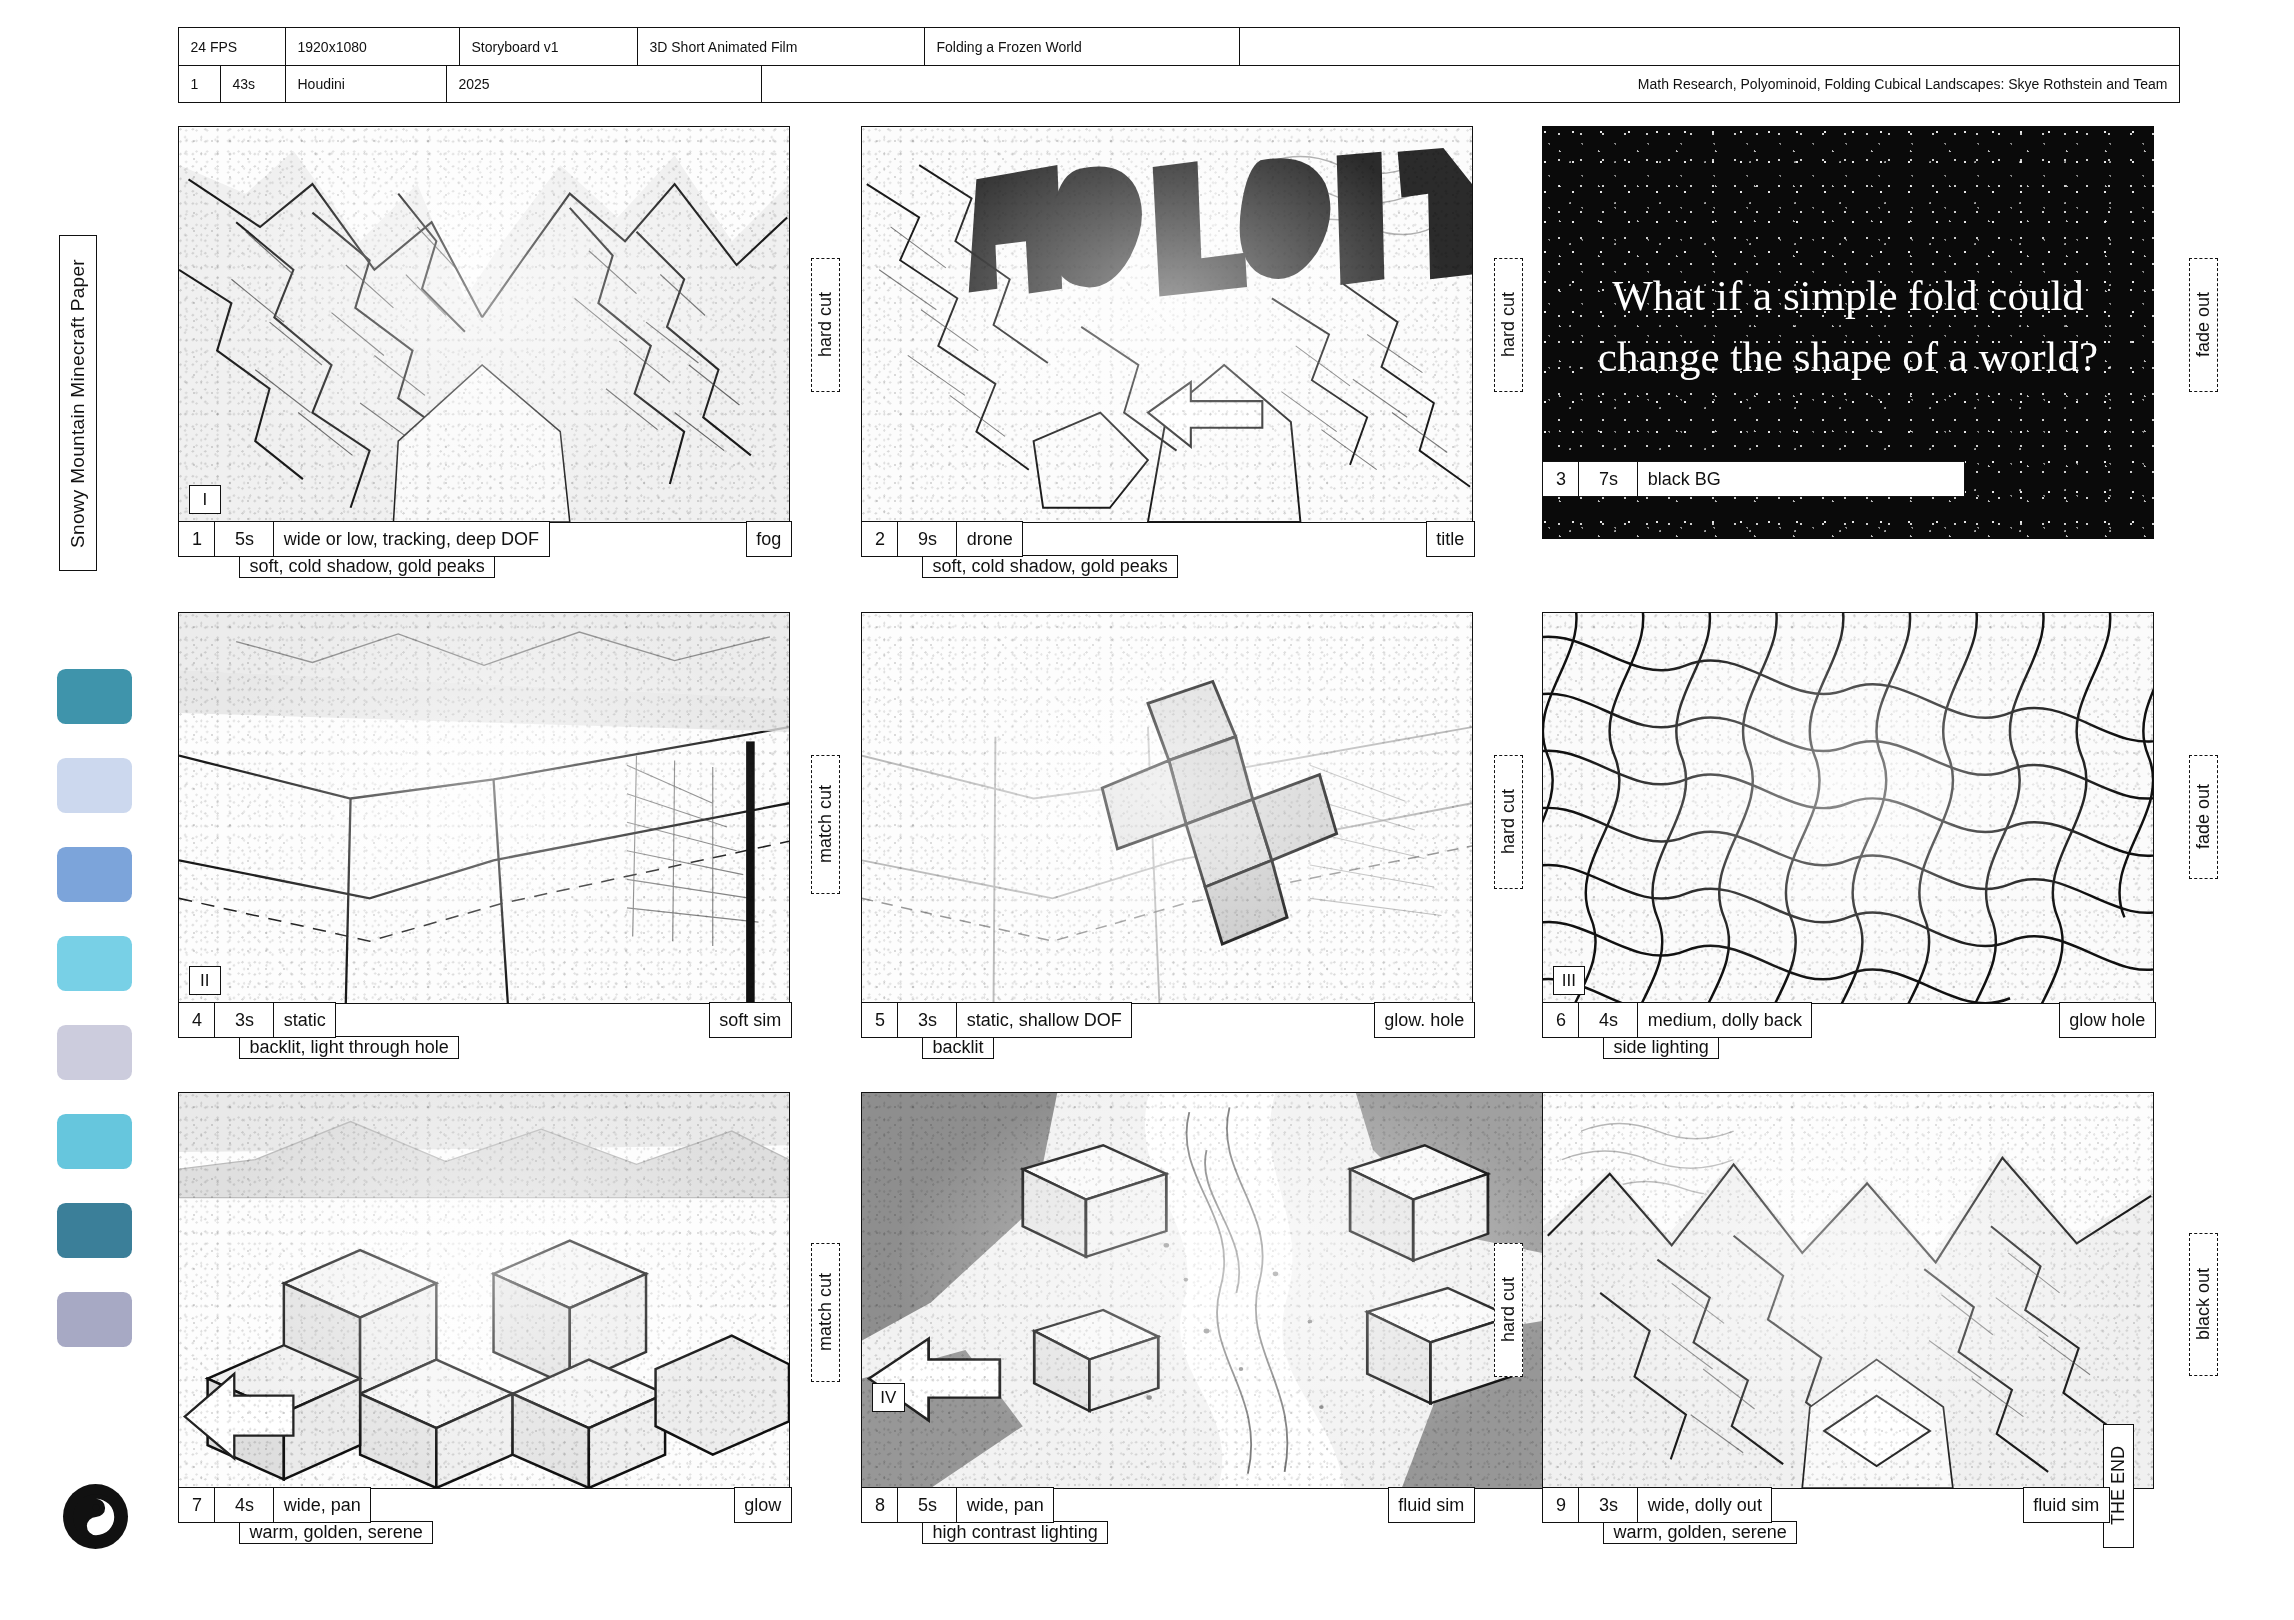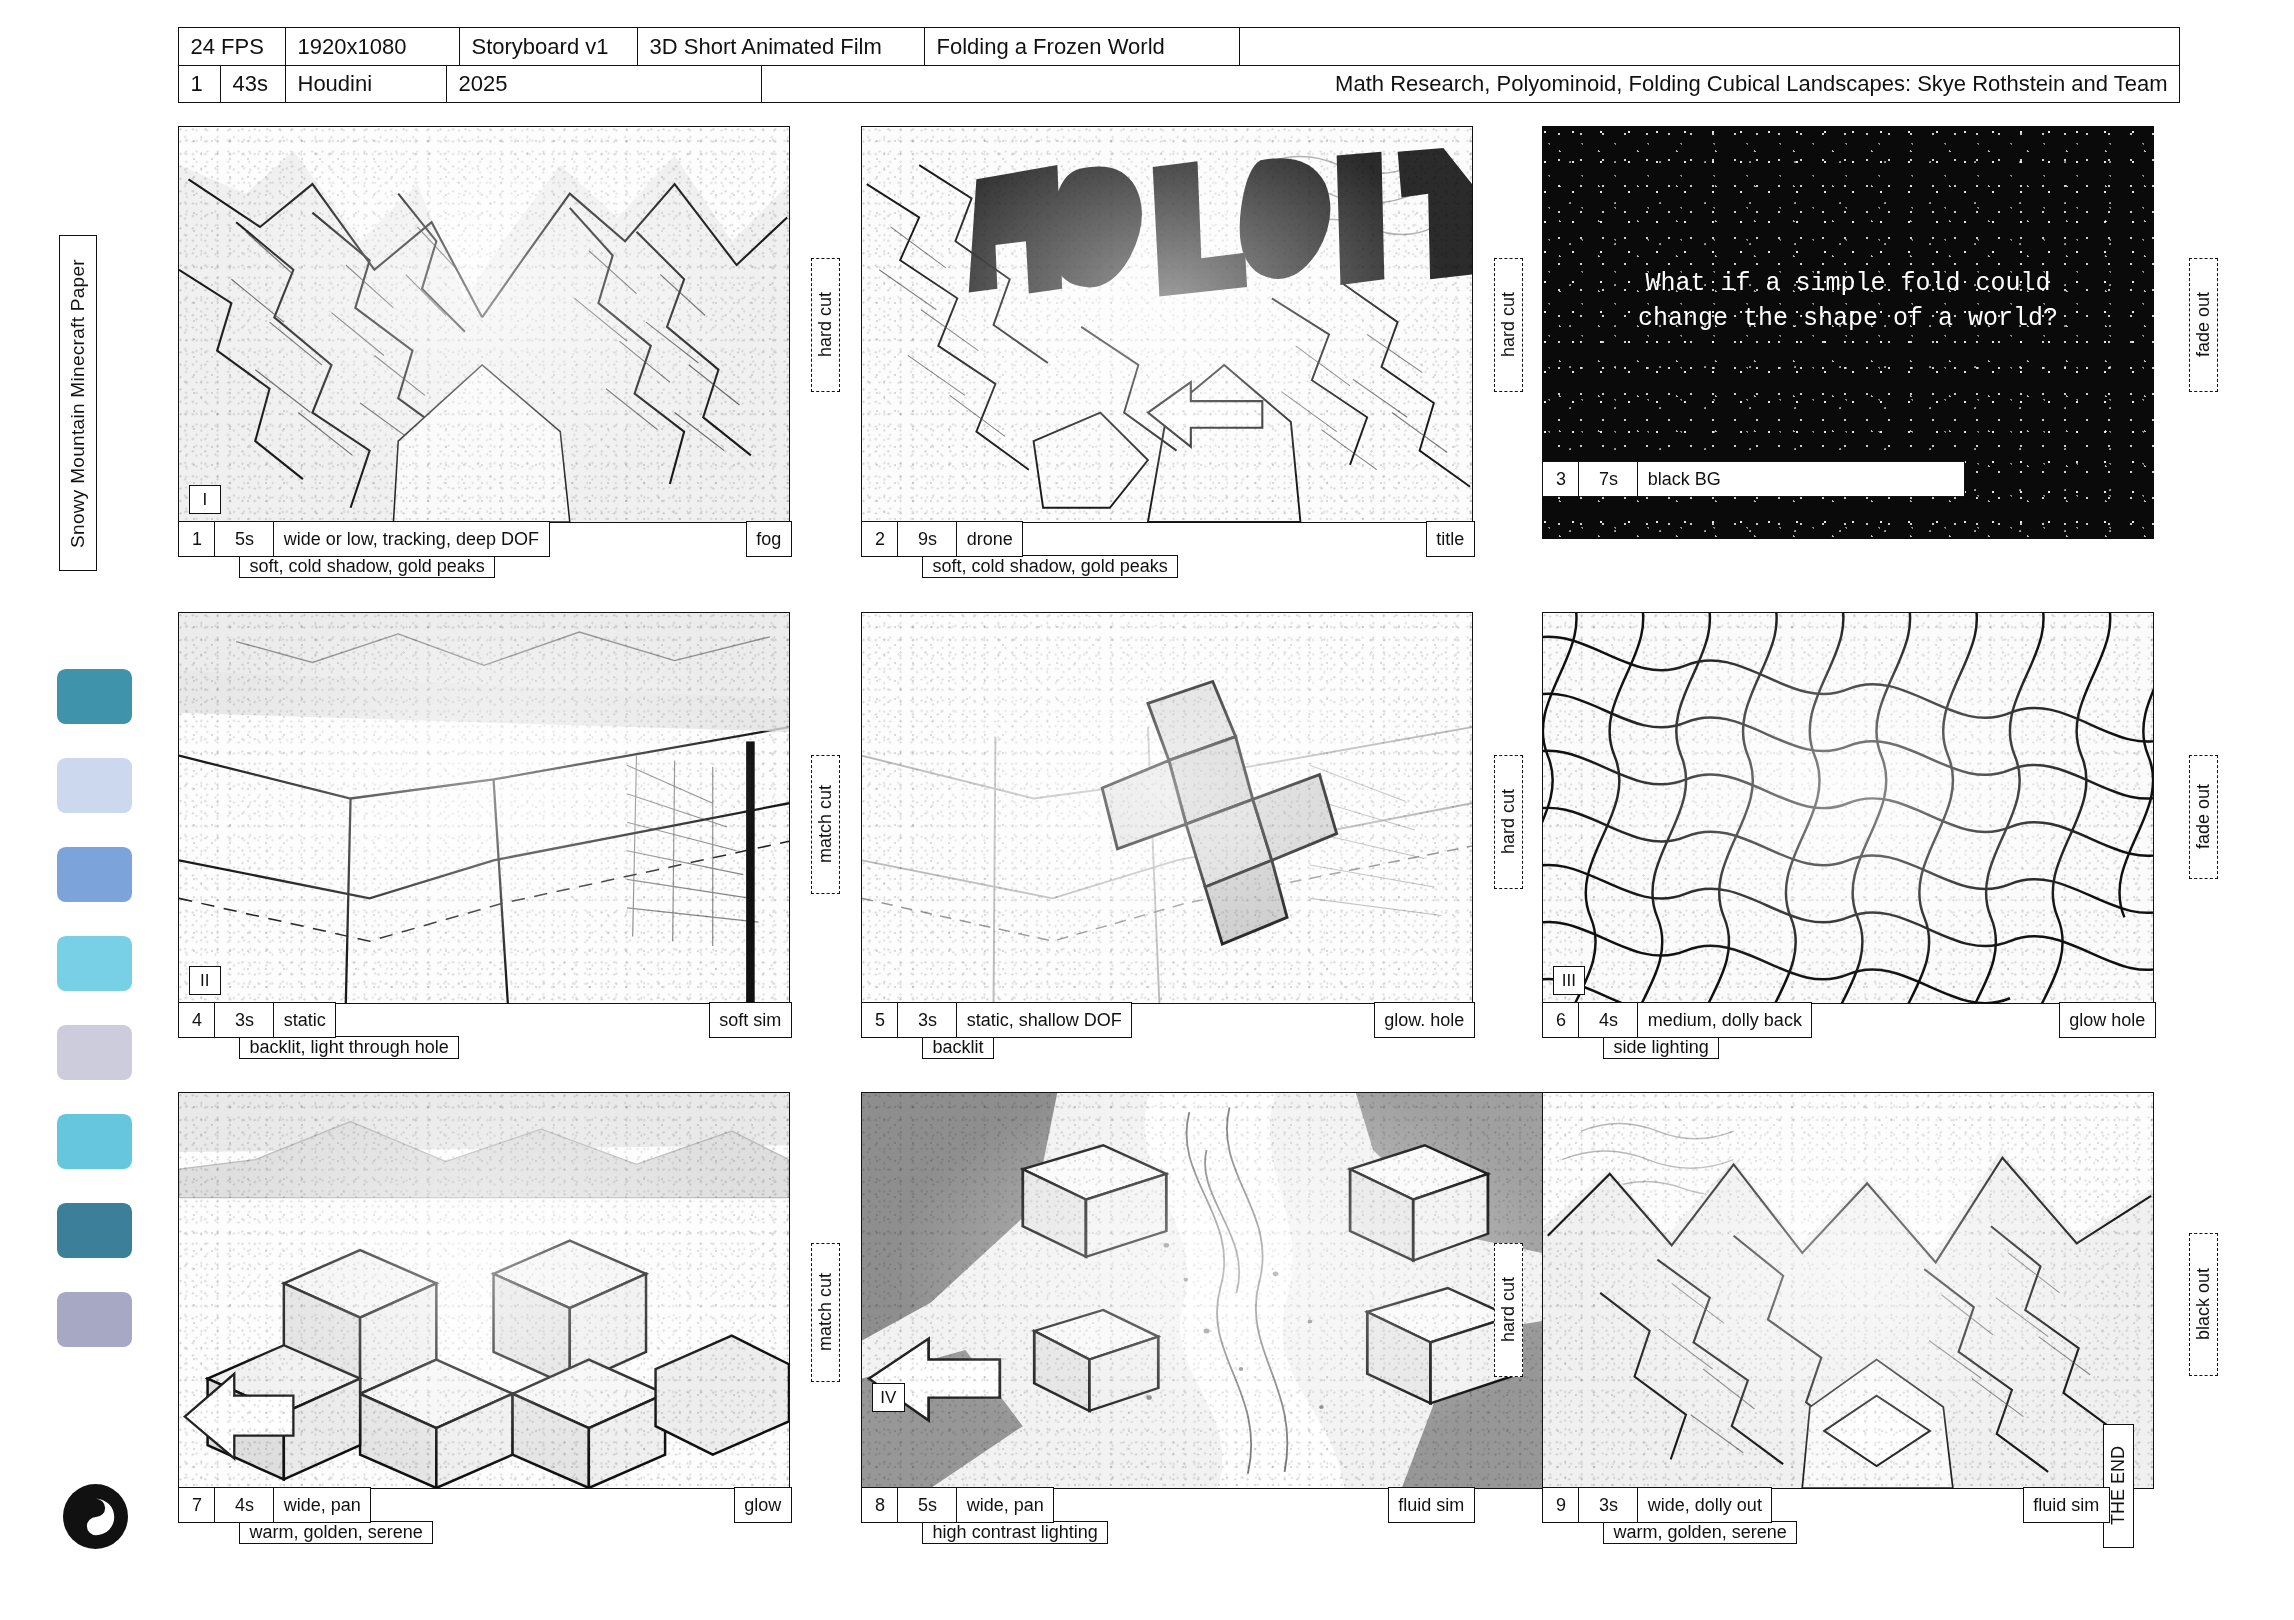--- a/index.html
+++ b/index.html
@@ -19,21 +19,21 @@
   }
   .hdr-row {
     display: flex; align-items: stretch; height: 38px;
     border: 1.4px solid #111; border-bottom: none;
   }
   .hdr-row.last { border-bottom: 1.4px solid #111; }
   .hdr-cell {
     border-right: 1.4px solid #111;
     display: flex; align-items: center;
     padding: 0 11.5px;
-    font-size: 22px;
+    font-size: 14px;
     white-space: nowrap;
   }
   .hdr-cell.nb { border-right: none; }
   .hdr-cell.grow { flex: 1 1 auto; justify-content: flex-end; }
   .w-fps { width: 107px; }
   .w-res { width: 174px; }
   .w-ver { width: 178px; }
   .w-type { width: 287px; }
   .w-num { width: 42px; }
 
@@ -133,22 +133,22 @@
       radial-gradient(circle at 10% 20%, rgba(255,255,255,.9) 0 1px, transparent 1.1px),
       radial-gradient(circle at 45% 72%, rgba(255,255,255,.7) 0 1px, transparent 1.1px),
       radial-gradient(circle at 78% 30%, rgba(255,255,255,.8) 0 1px, transparent 1.1px),
       radial-gradient(circle at 63% 88%, rgba(255,255,255,.6) 0 1px, transparent 1.1px),
       radial-gradient(circle at 22% 55%, rgba(255,255,255,.5) 0 1px, transparent 1.1px);
     background-size: 28px 30px, 39px 35px, 22px 26px, 45px 41px, 33px 32px;
   }
   .blackcard-text {
     position:absolute; left:0; right:0; top:34%;
     text-align:center; color:#fff;
-    font-family: Liberation Mono, monospace;
-    font-size: 25px; line-height: 1.4;
+    font-family: Liberation Serif, serif;
+    font-size: 43px; line-height: 1.4;
   }
 
   
   .theend {
     position:absolute; border:1.9px solid #111; background:#fff;
     display:flex; align-items:center; justify-content:center;
   }
   .theend span {
     writing-mode: vertical-rl; transform: rotate(180deg);
     font-size:18px; white-space:nowrap;

